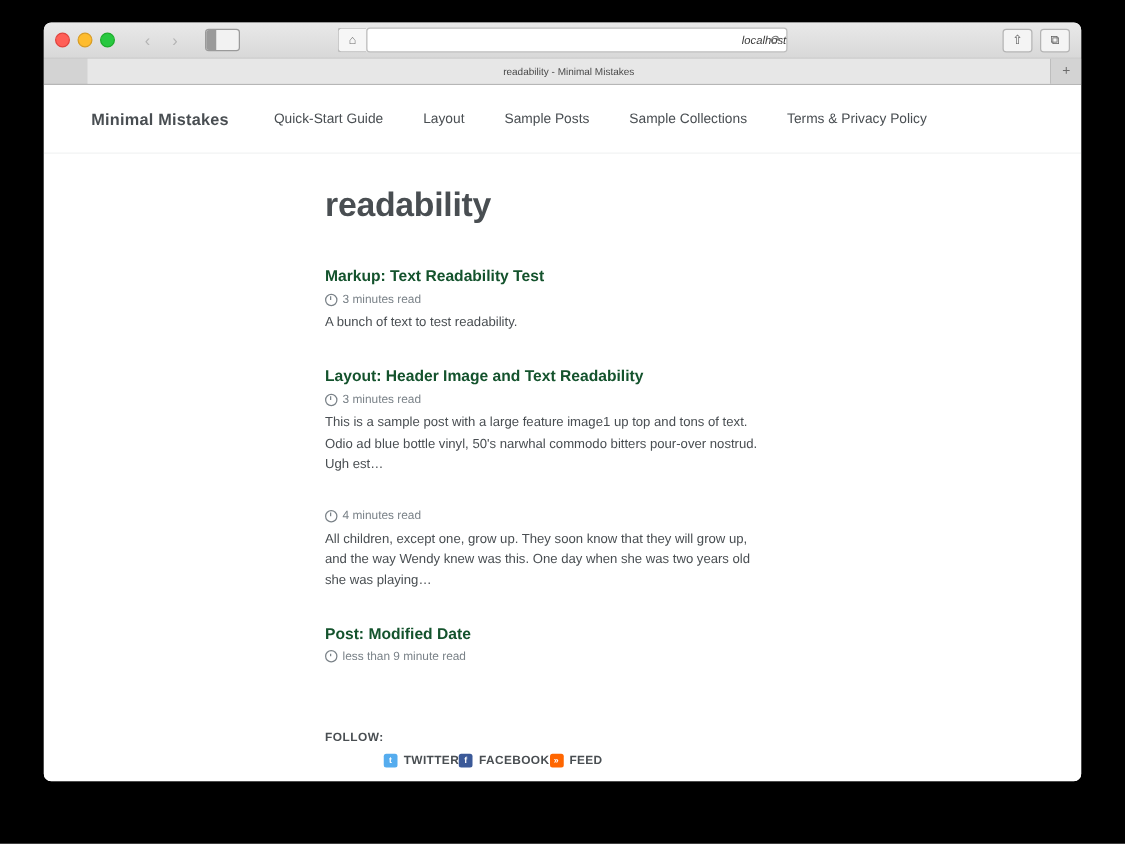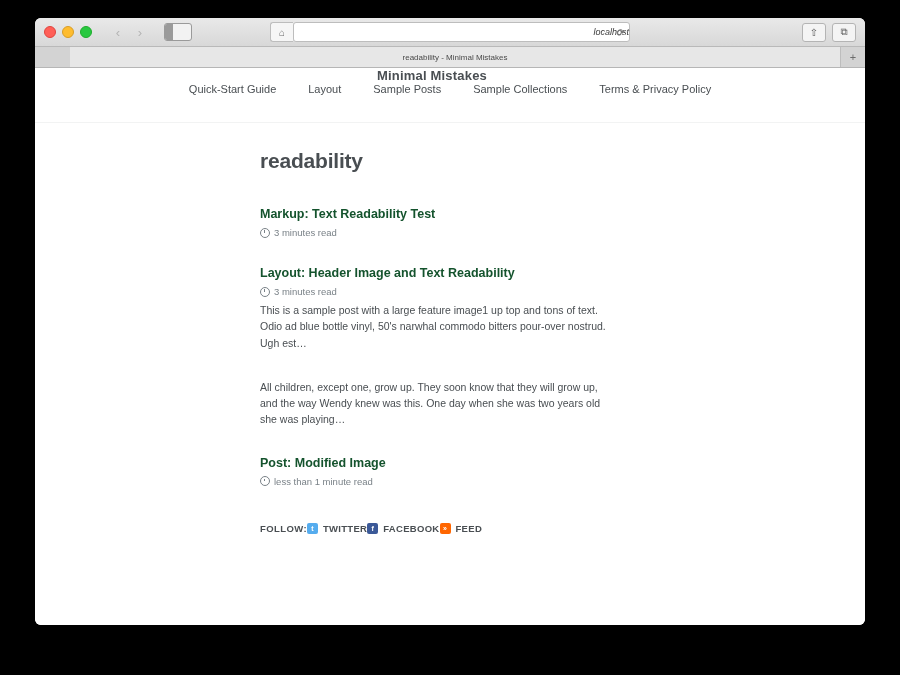--- a/index.html
+++ b/index.html
@@ -189,21 +189,20 @@
     overflow: hidden;
     position: relative;
   }
 
   .masthead {
     border-bottom: 1px solid #f2f3f3;
     padding: 0 38px;
     height: 54px;
     display: flex;
     align-items: center;
-    flex-direction: column;
   }
   .site-title {
     font-size: 13px;
     color: #494e52;
     font-weight: bold;
     letter-spacing: 0.2px;
     padding-right: 36px;
   }
   .nav-links {
     display: flex;
@@ -212,21 +211,21 @@
   }
   .nav-link {
     font-size: 11px;
     color: #494e52;
   }
 
   .content {
     padding: 26px 0 0 225px;
   }
   .page-title {
-    font-size: 21px;
+    font-size: 27px;
     font-weight: bold;
     color: #494e52;
     letter-spacing: -0.2px;
     margin: 0 0 34px 0;
   }
 
   .post {
     margin-bottom: 28px;
     max-width: 350px;
   }
@@ -283,20 +282,21 @@
     color: #494e52;
     letter-spacing: 0.4px;
   }
   .social {
     display: flex;
     align-items: flex-start;
     gap: 5px;
     color: #494e52;
     font-weight: bold;
     letter-spacing: 0.3px;
+    margin-top: 36px;
   }
   .social .badge {
     width: 11px;
     height: 11px;
     border-radius: 2px;
     display: inline-flex;
     align-items: center;
     justify-content: center;
     color: #fff;
     font-size: 7px;
@@ -358,40 +358,45 @@
 
     <div class="content">
       <h1 class="page-title">readability</h1>
 
       <div class="post">
         <h2 class="post-title">Markup: Text Readability Test</h2>
         <div class="post-meta">
           <span class="clock-icon"></span>
           <span>3 minutes read</span>
         </div>
+        <p class="post-excerpt">A bunch of text to test readability.</p>
       </div>
 
       <div class="post">
         <h2 class="post-title">Layout: Header Image and Text Readability</h2>
         <div class="post-meta">
           <span class="clock-icon"></span>
           <span>3 minutes read</span>
         </div>
         <p class="post-excerpt">This is a sample post with a large feature image1 up top and tons of text. Odio ad blue bottle vinyl, 50's narwhal commodo bitters pour-over nostrud. Ugh est…</p>
       </div>
 
       <div class="post">
-        <p class="post-excerpt">All children, except one, grow up. They soon know that they will grow up, and the way Wendy knew was this. One day when she was two years old she was playing…</p>
-      </div>
-
-      <div class="post">
-        <h2 class="post-title">Post: Modified Image</h2>
         <div class="post-meta">
           <span class="clock-icon"></span>
-          <span>less than 1 minute read</span>
+          <span>4 minutes read</span>
+        </div>
+        <p class="post-excerpt">All children, except one, grow up. They soon know that they will grow up, and the way Wendy knew was this. One day when she was two years old she was playing…</p>
+      </div>
+
+      <div class="post">
+        <h2 class="post-title">Post: Modified Date</h2>
+        <div class="post-meta">
+          <span class="clock-icon"></span>
+          <span>less than 9 minute read</span>
         </div>
       </div>
 
       <div class="footer">
         <div class="follow-row">
           <span class="follow-label">FOLLOW:</span>
           <span class="social">
             <span class="badge" style="background:#55acee">t</span>
             <span>TWITTER</span>
           </span>

